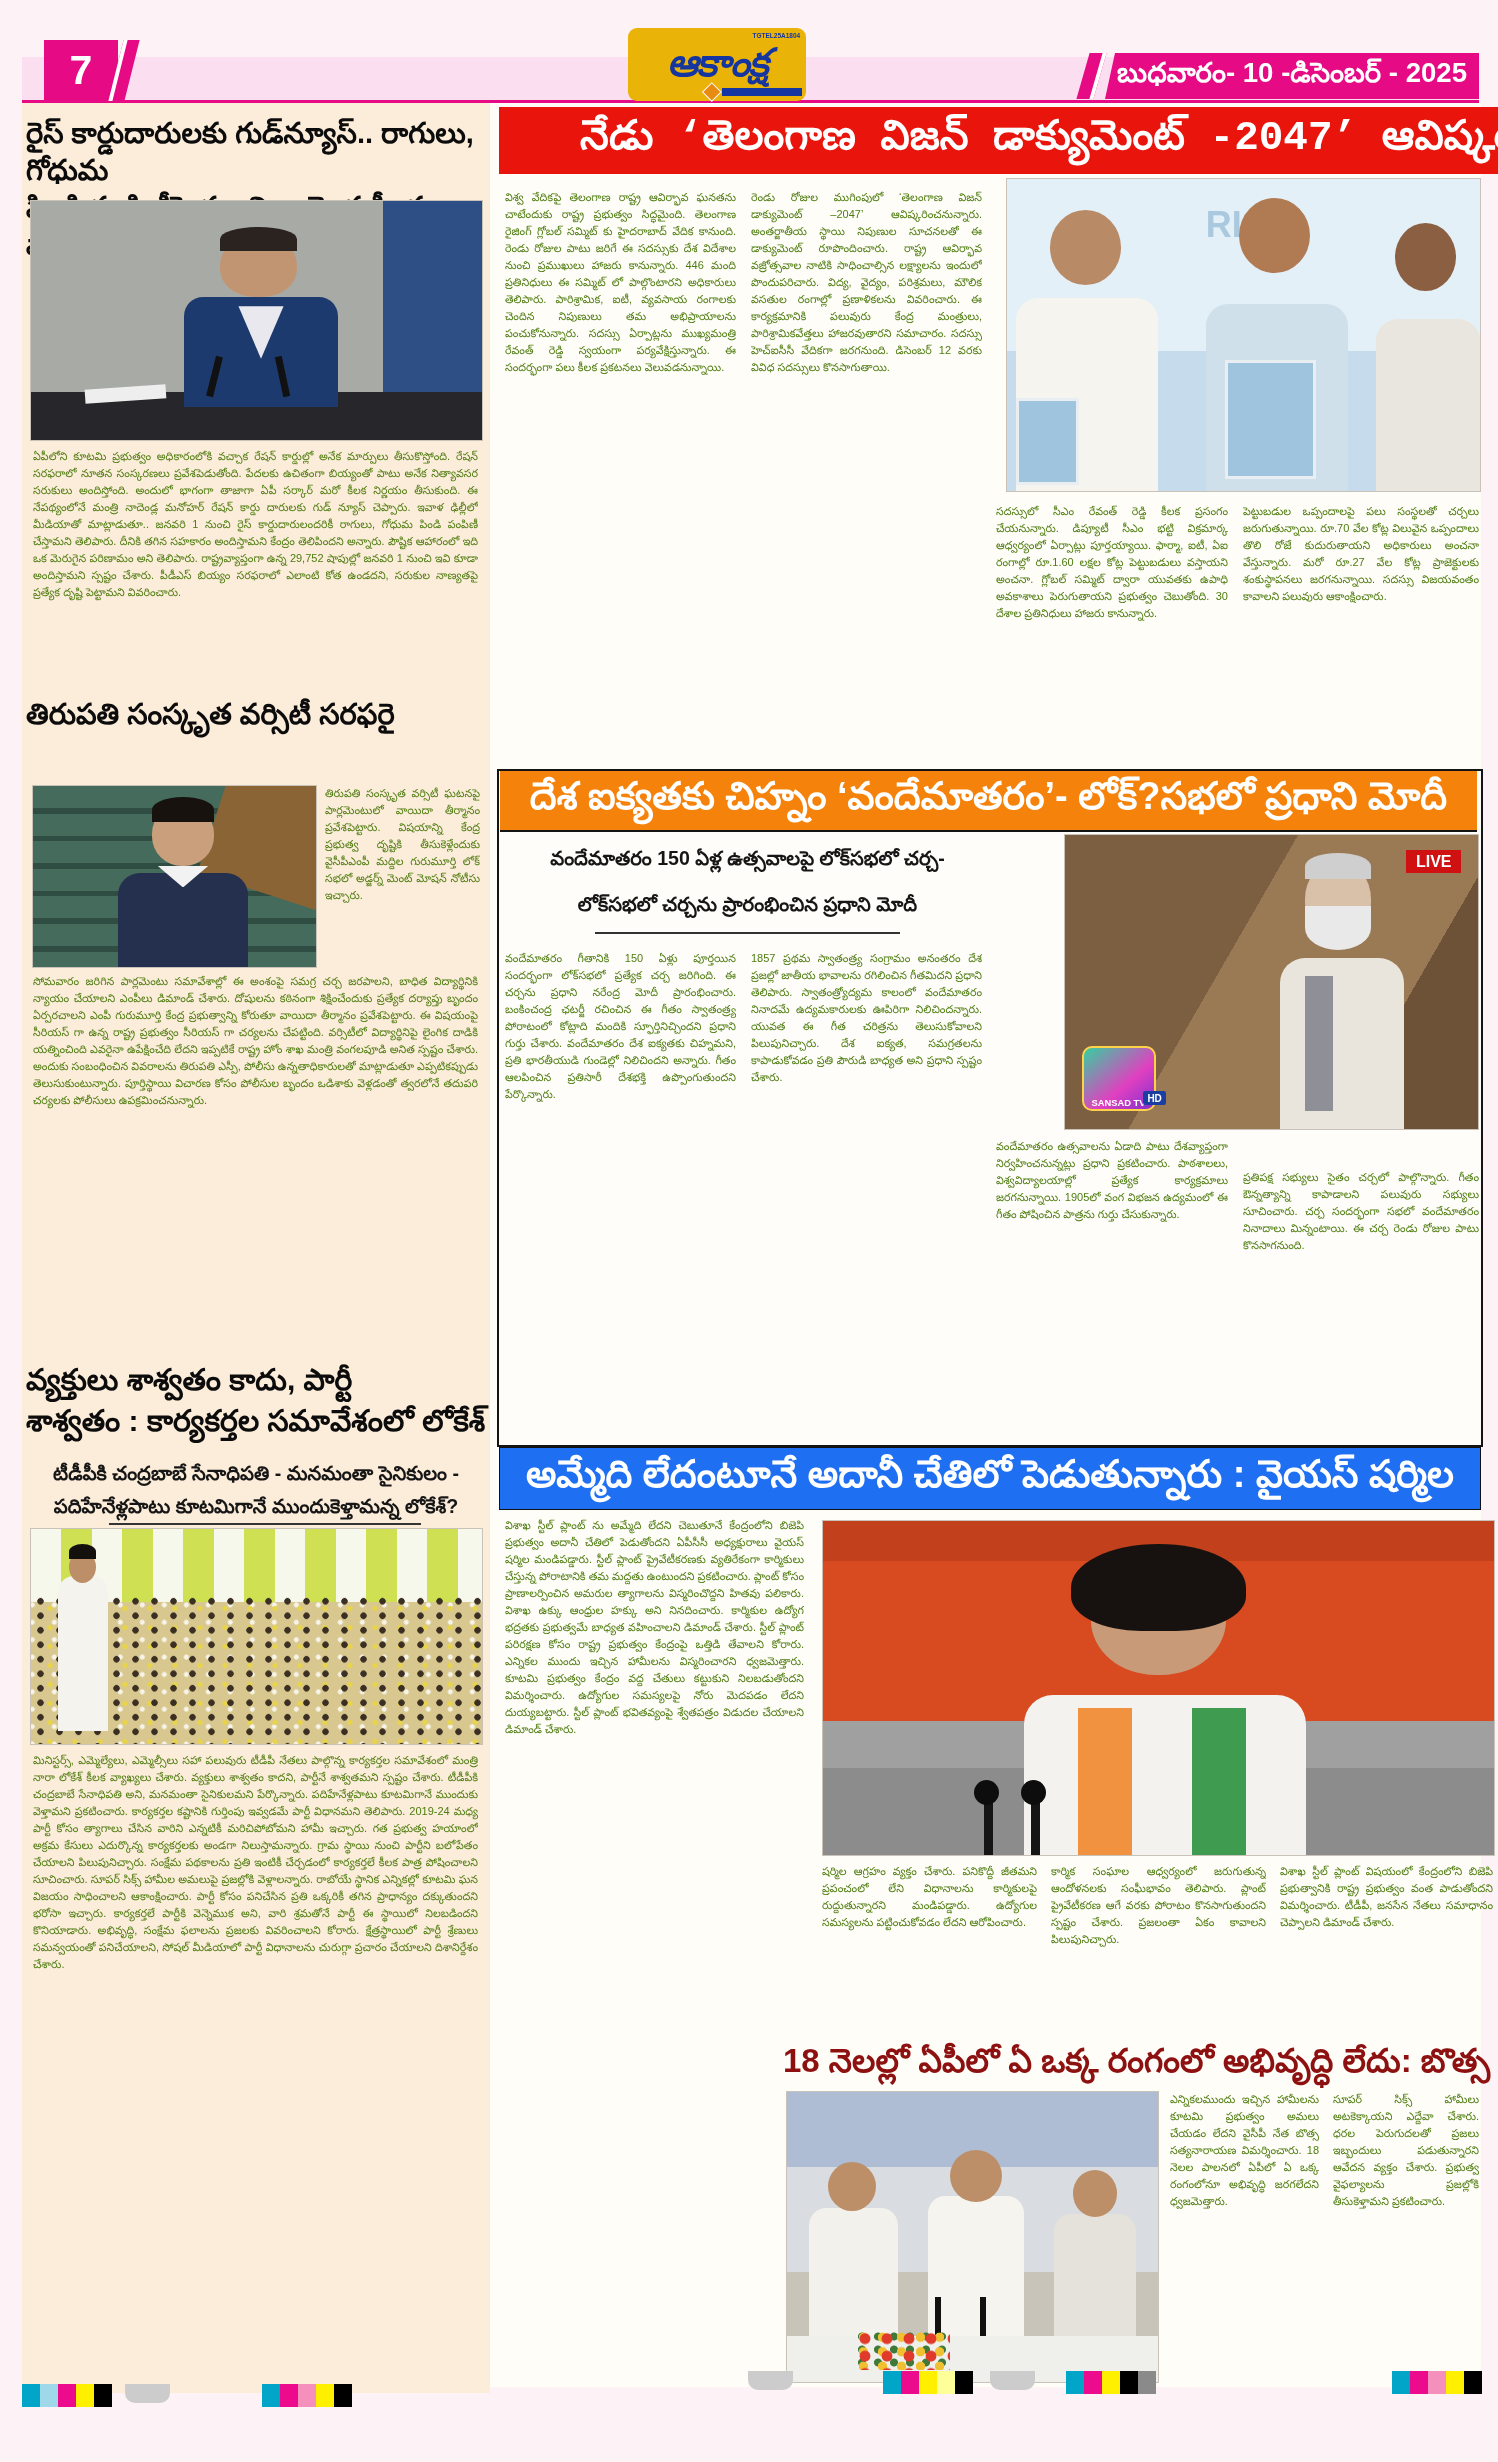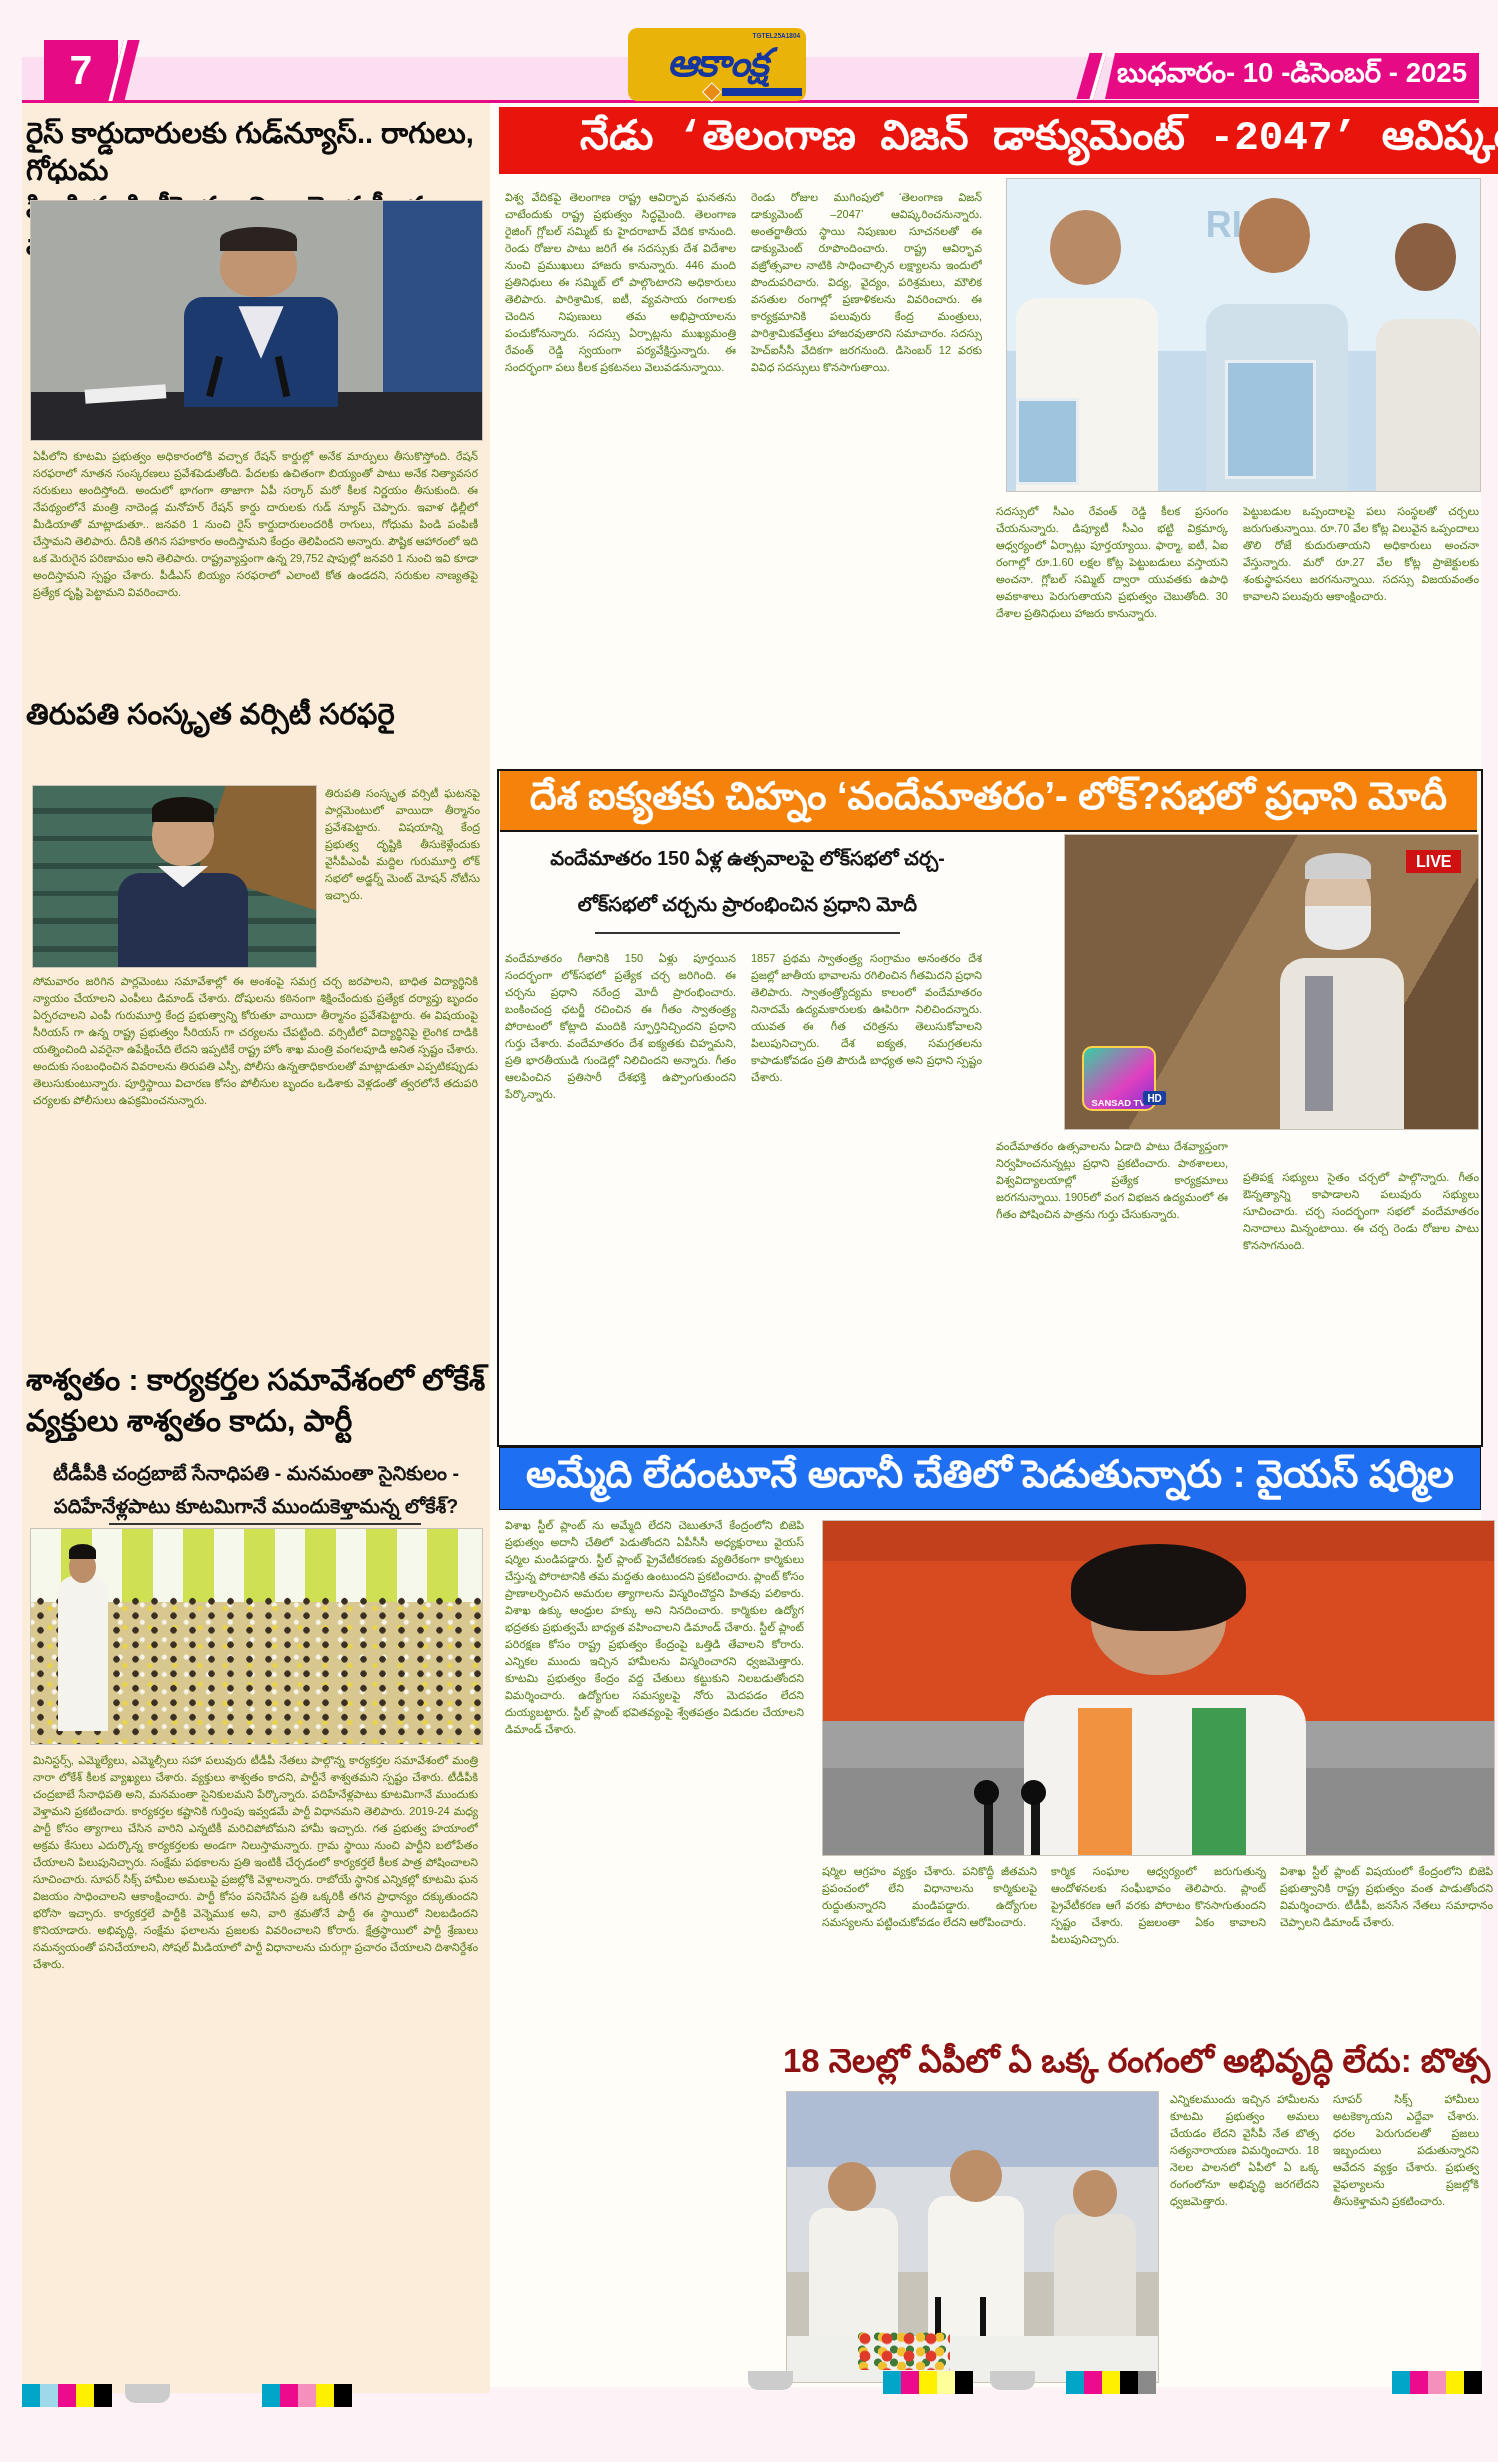--- a/index.html
+++ b/index.html
@@ -139,22 +139,22 @@
     <div class="wood"></div>
     <div class="torso"></div>
     <div class="collar"></div>
     <div class="head"></div>
     <div class="hair"></div>
   </div>
   <div class="abs col" style="left:325px;top:785px;width:155px;height:181px;">తిరుపతి సంస్కృత వర్సిటీ ఘటనపై పార్లమెంటులో వాయిదా తీర్మానం ప్రవేశపెట్టారు. విషయాన్ని కేంద్ర ప్రభుత్వ దృష్టికి తీసుకెళ్లేందుకు వైసీపీఎంపీ మద్దిల గురుమూర్తి లోక్ సభలో అడ్జర్న్ మెంట్ మోషన్ నోటీసు ఇచ్చారు.</div>
   <div class="abs col" style="left:33px;top:973px;width:445px;height:339px;">సోమవారం జరిగిన పార్లమెంటు సమావేశాల్లో ఈ అంశంపై సమగ్ర చర్చ జరపాలని, బాధిత విద్యార్థినికి న్యాయం చేయాలని ఎంపీలు డిమాండ్ చేశారు. దోషులను కఠినంగా శిక్షించేందుకు ప్రత్యేక దర్యాప్తు బృందం ఏర్పరచాలని ఎంపీ గురుమూర్తి కేంద్ర ప్రభుత్వాన్ని కోరుతూ వాయిదా తీర్మానం ప్రవేశపెట్టారు. ఈ విషయంపై సీరియస్ గా ఉన్న రాష్ట్ర ప్రభుత్వం సీరియస్ గా చర్యలను చేపట్టింది. వర్సిటీలో విద్యార్థినిపై లైంగిక దాడికి యత్నించింది ఎవరైనా ఉపేక్షించేది లేదని ఇప్పటికే రాష్ట్ర హోం శాఖ మంత్రి వంగలపూడి అనిత స్పష్టం చేశారు. అందుకు సంబంధించిన వివరాలను తిరుపతి ఎస్పీ, పోలీసు ఉన్నతాధికారులతో మాట్లాడుతూ ఎప్పటికప్పుడు తెలుసుకుంటున్నారు. పూర్తిస్థాయి విచారణ కోసం పోలీసుల బృందం ఒడిశాకు వెళ్లడంతో త్వరలోనే తదుపరి చర్యలకు పోలీసులు ఉపక్రమించనున్నారు.</div>
 
   <div class="abs hl" style="left:26px;top:1360px;width:460px;font-size:30px;line-height:1.35;">
+    <div>వ్యక్తులు శాశ్వతం కాదు, పార్టీ</div>
     <div>శాశ్వతం : కార్యకర్తల సమావేశంలో లోకేశ్</div>
-    <div>వ్యక్తులు శాశ్వతం కాదు, పార్టీ</div>
   </div>
   <div class="abs sub" style="left:26px;top:1462px;width:460px;font-size:19.6px;">టీడీపీకి చంద్రబాబే సేనాధిపతి - మనమంతా సైనికులం -</div>
   <div class="abs sub" style="left:26px;top:1495px;width:460px;font-size:19.6px;">పదిహేనేళ్లపాటు కూటమిగానే ముందుకెళ్తామన్న లోకేశ్?</div>
   <div class="abs rule" style="left:109px;top:1523px;width:312px;"></div>
   <div class="abs photo pF" style="left:30px;top:1528px;width:451px;height:215px;">
     <div class="tent"></div>
     <div class="crowd"></div>
     <div class="speaker"></div>
     <div class="spHead"></div>
     <div class="spHair"></div>

